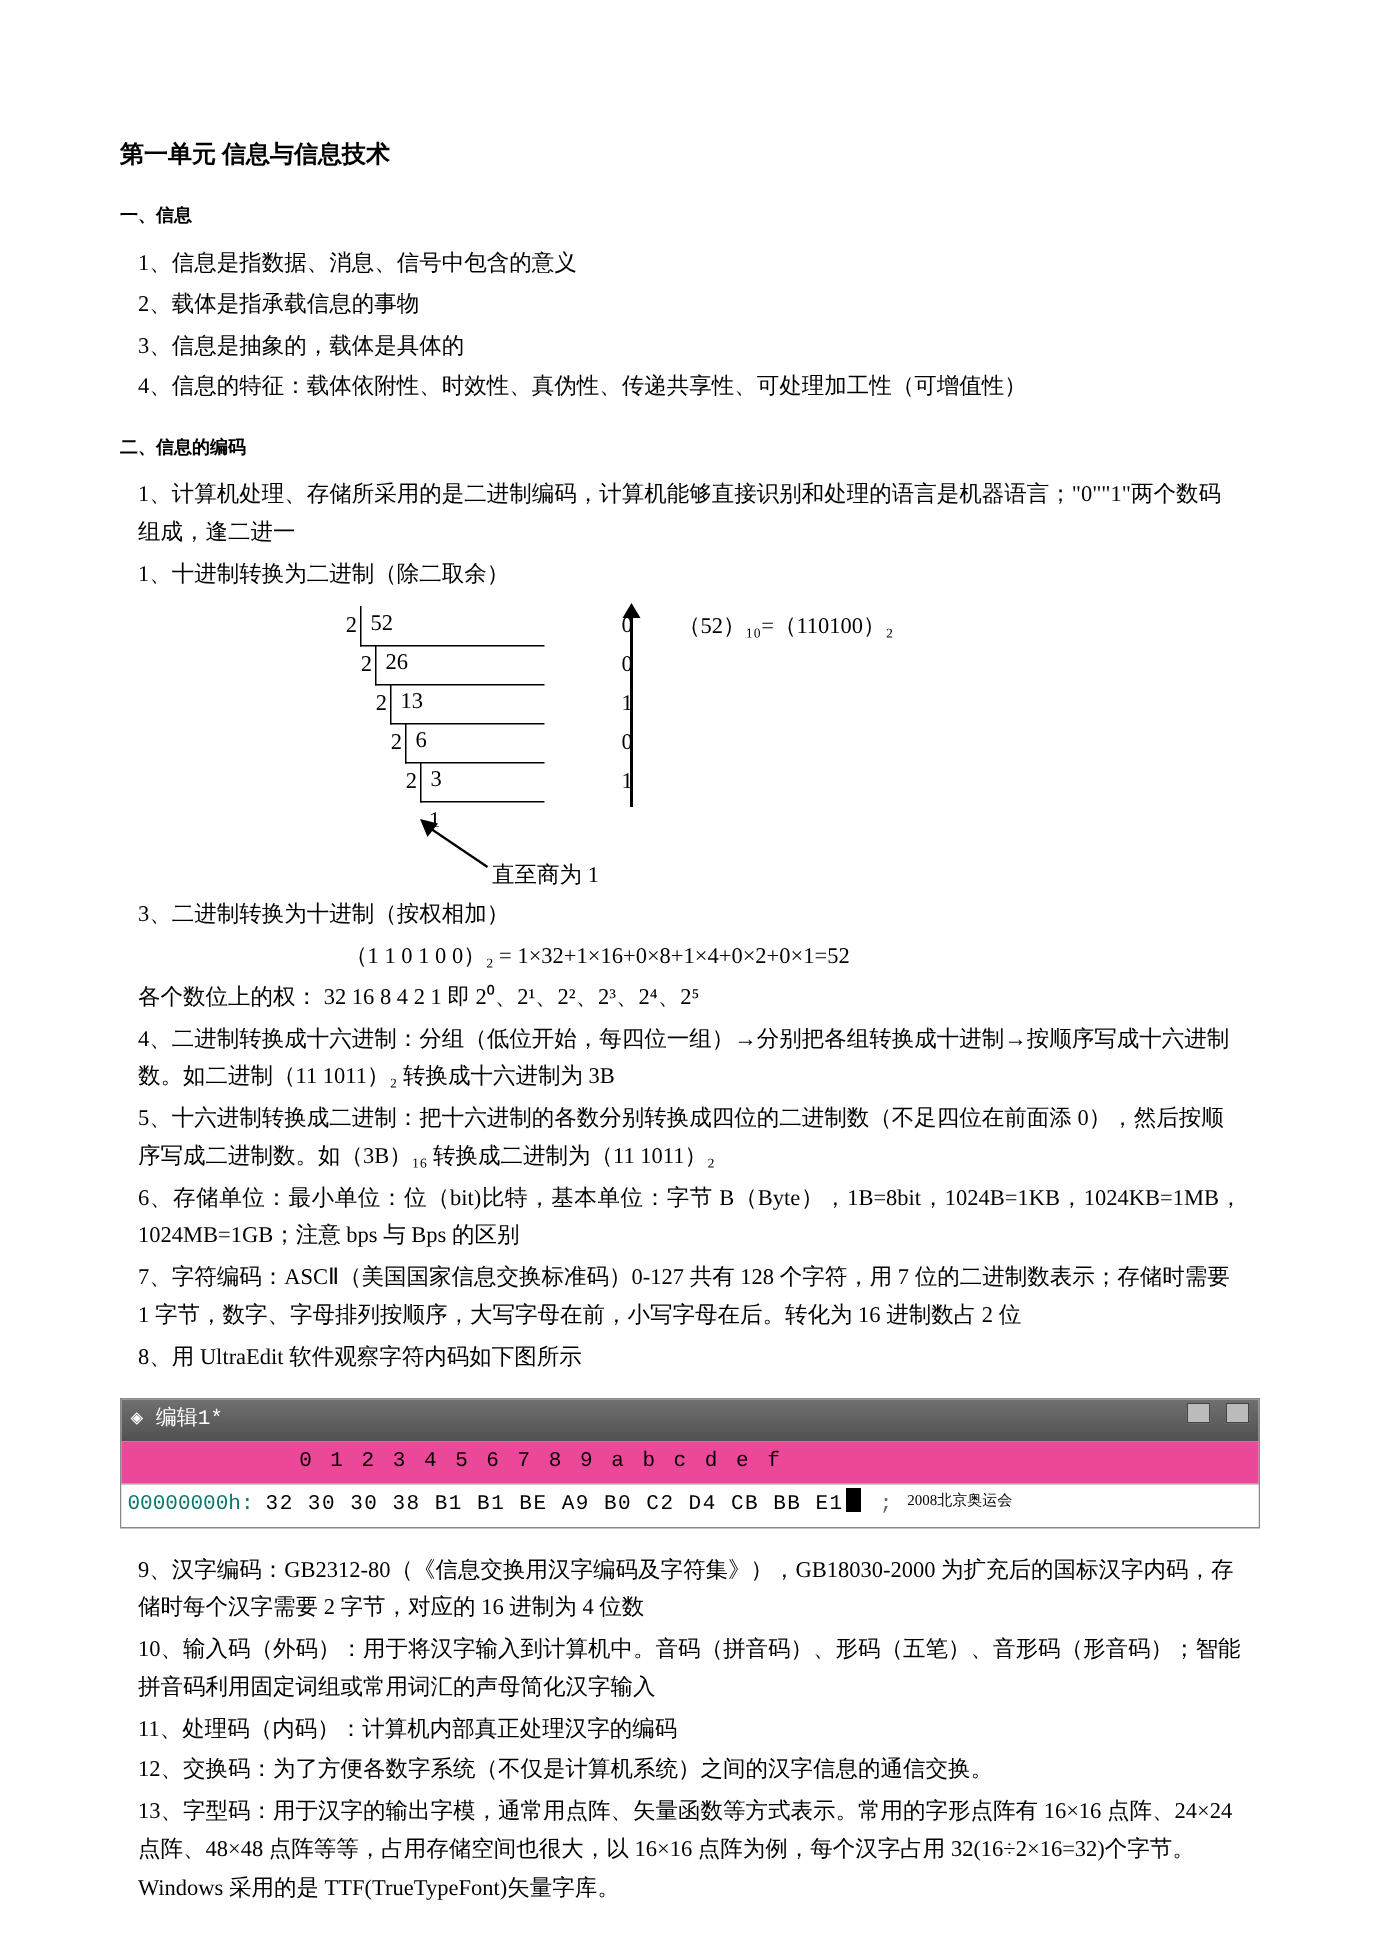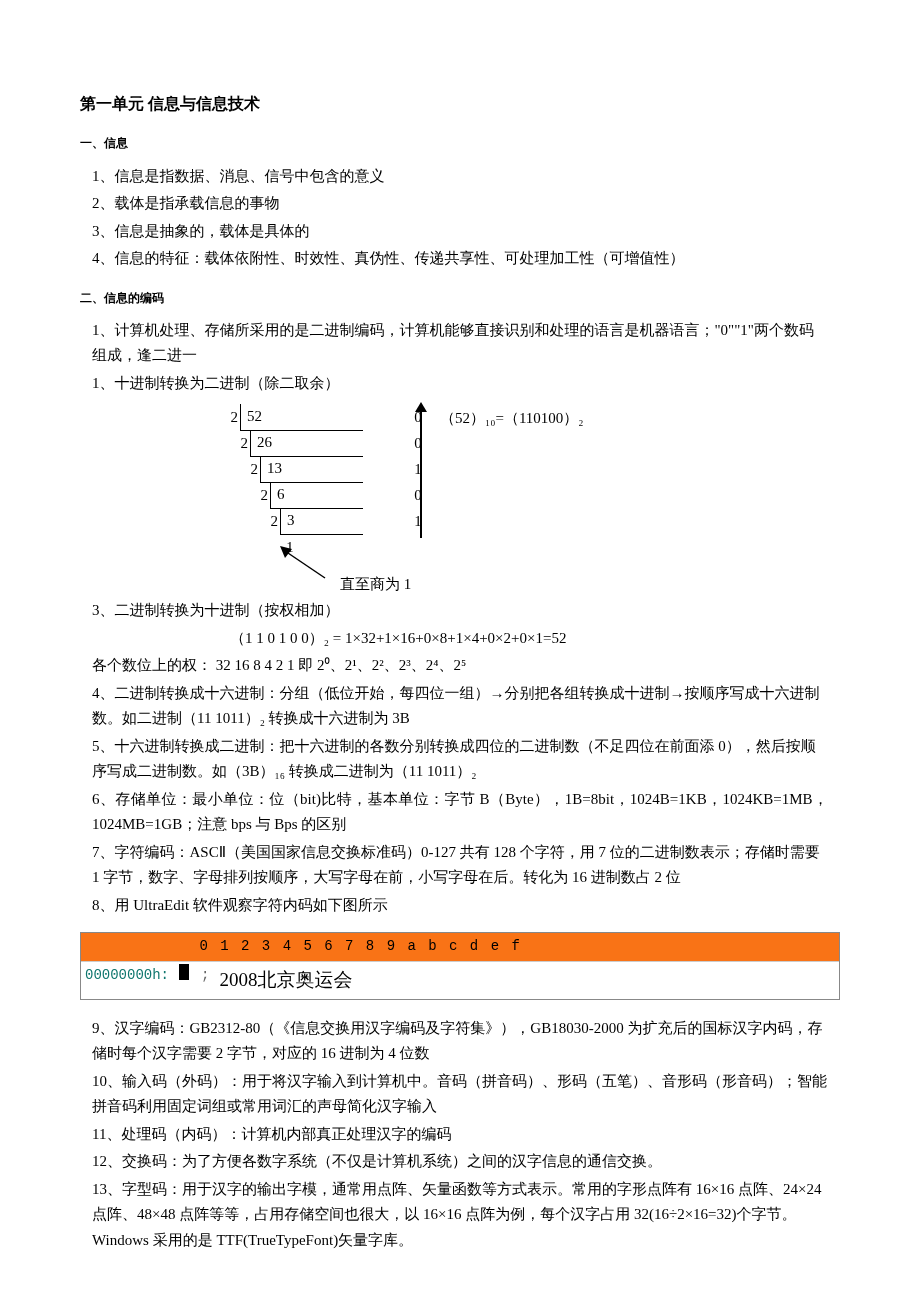--- a/index.html
+++ b/index.html
@@ -101,42 +101,42 @@
   }
   .hex-titlebar-btns span {
     display: inline-block;
     width: 14px;
     height: 12px;
     background: #bbb;
     margin-left: 2px;
     border: 1px solid #444;
   }
   .hex-ruler {
-    background: #f97316;
+    background: #ec4899;
     padding: 2px 4px;
     border-bottom: 1px solid #ccc;
     letter-spacing: 2px;
   }
   .hex-data-row {
     background: #fff;
     padding: 2px 4px;
     display: flex;
   }
   .hex-offset { color: #0f766e; margin-right: 8px; }
   .hex-bytes { letter-spacing: 1px; }
   .hex-cursor {
     display: inline-block;
     width: 10px;
     height: 16px;
     background: #000;
     vertical-align: middle;
     margin: 0 2px;
   }
   .hex-sep { margin: 0 10px; color: #666; }
-  .hex-text { font-family: "SimSun", serif; font-size: 19px; }
+  .hex-text { font-family: "SimSun", serif; font-size: 10px; }
 </style>
 </head>
 <body>
 
 <h1>第一单元 信息与信息技术</h1>
 
 <h2>一、信息</h2>
 <div class="para">1、信息是指数据、消息、信号中包含的意义</div>
 <div class="para">2、载体是指承载信息的事物</div>
 <div class="para">3、信息是抽象的，载体是具体的</div>
@@ -171,43 +171,51 @@
     <div class="div-row" style="margin-left:40px">
       <span class="div-divisor">2</span>
       <span class="div-dividend" style="min-width:70px">3</span>
       <span class="div-remainder">1</span>
     </div>
     <div class="div-row div-final" style="margin-left:40px">
       <span>1</span>
     </div>
   </div>
   <div class="arrow-up"></div>
-  <div class="annot" style="left:360px; top:2px;">（52）₁₀=（110100）₂</div>
+  <div class="annot" style="left:372px; top:2px;">（52）₁₀=（110100）₂</div>
   <svg style="position:absolute; left:200px; top:142px;" width="60" height="40">
     <line x1="5" y1="5" x2="45" y2="32" stroke="#000" stroke-width="1.5"></line>
     <polygon points="0,0 12,3 5,12" fill="#000"></polygon>
   </svg>
-  <div class="annot" style="left:260px; top:168px;">直至商为 1</div>
+  <div class="annot" style="left:248px; top:168px;">直至商为 1</div>
 </div>
 
 <div class="para">3、二进制转换为十进制（按权相加）</div>
 <div class="eq-line">（1   1    0   1   0   0）₂   =   1×32+1×16+0×8+1×4+0×2+0×1=52</div>
 <div class="para">各个数位上的权：  32   16   8   4   2   1   即 2⁰、2¹、2²、2³、2⁴、2⁵</div>
 <div class="para">4、二进制转换成十六进制：分组（低位开始，每四位一组）→分别把各组转换成十进制→按顺序写成十六进制数。如二进制（11 1011）₂ 转换成十六进制为 3B</div>
 <div class="para">5、十六进制转换成二进制：把十六进制的各数分别转换成四位的二进制数（不足四位在前面添 0），然后按顺序写成二进制数。如（3B）₁₆ 转换成二进制为（11 1011）₂</div>
 <div class="para" style="text-align:justify">6、存储单位：最小单位：位（bit)比特，基本单位：字节 B（Byte），1B=8bit，1024B=1KB，1024KB=1MB，1024MB=1GB；注意 bps 与 Bps 的区别</div>
 <div class="para">7、字符编码：ASCⅡ（美国国家信息交换标准码）0-127 共有 128 个字符，用 7 位的二进制数表示；存储时需要 1 字节，数字、字母排列按顺序，大写字母在前，小写字母在后。转化为 16 进制数占 2 位</div>
 <div class="para">8、用 UltraEdit 软件观察字符内码如下图所示</div>
 
 <div class="hex-editor">
+  <div class="hex-titlebar">
+    <span>◈ <span>编辑1*</span></span>
+    <span class="hex-titlebar-btns">
+      <span></span>
+      <span></span>
+    </span>
+  </div>
   <div class="hex-ruler">
     &nbsp;&nbsp;&nbsp;&nbsp;&nbsp;&nbsp;&nbsp;&nbsp;&nbsp;&nbsp;&nbsp;<span>0  1  2  3  4  5  6  7  8  9  a  b  c  d  e  f</span>
   </div>
   <div class="hex-data-row">
     <span class="hex-offset">00000000h:</span>
+    <span class="hex-bytes">32 30 30 38 B1 B1 BE A9 B0 C2 D4 CB BB E1</span>
     <span class="hex-cursor"></span>
     <span class="hex-sep">;</span>
     <span class="hex-text">2008北京奥运会</span>
   </div>
 </div>
 
 <div class="para">9、汉字编码：GB2312-80（《信息交换用汉字编码及字符集》），GB18030-2000 为扩充后的国标汉字内码，存储时每个汉字需要 2 字节，对应的 16 进制为 4 位数</div>
 <div class="para">10、输入码（外码）：用于将汉字输入到计算机中。音码（拼音码）、形码（五笔）、音形码（形音码）；智能拼音码利用固定词组或常用词汇的声母简化汉字输入</div>
 <div class="para">11、处理码（内码）：计算机内部真正处理汉字的编码</div>
 <div class="para">12、交换码：为了方便各数字系统（不仅是计算机系统）之间的汉字信息的通信交换。</div>

